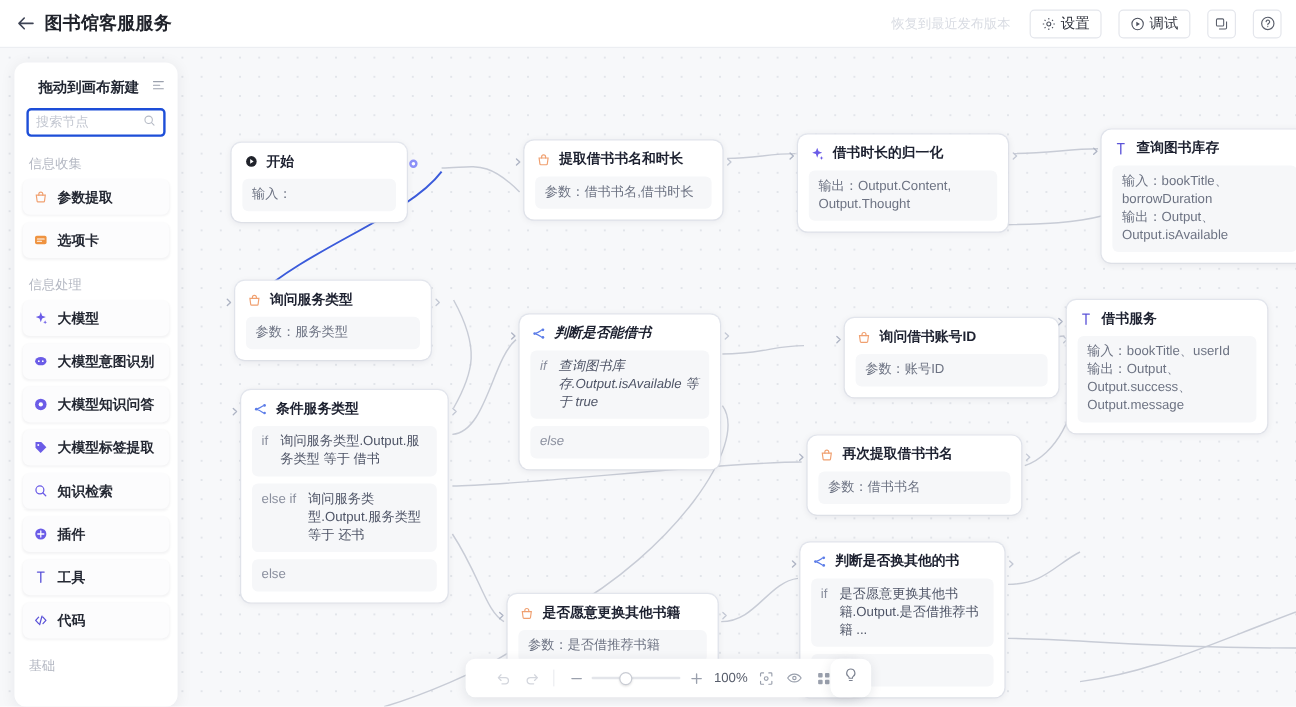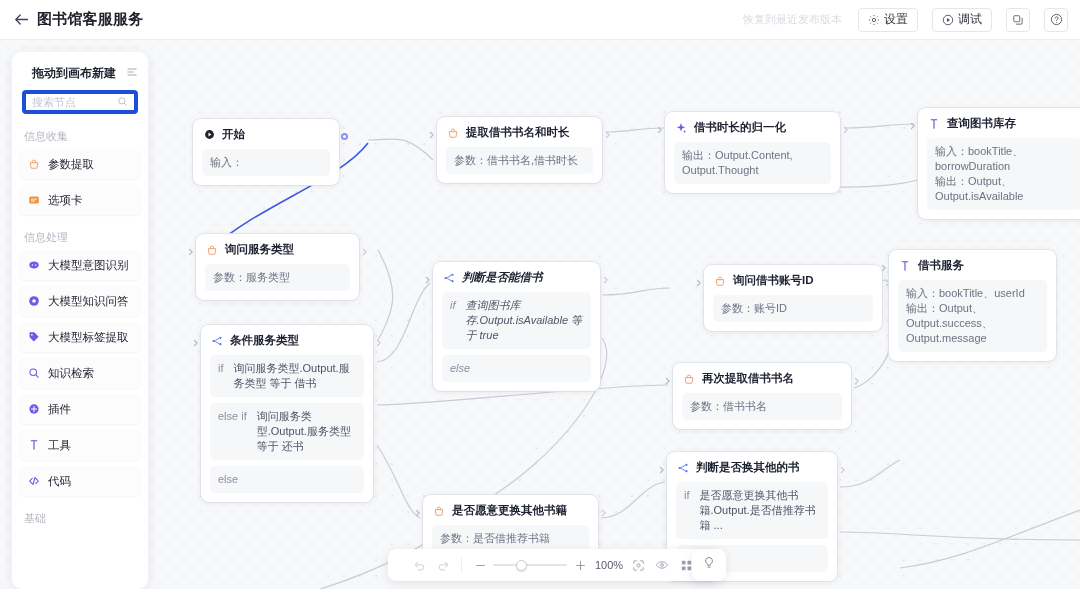--- a/index.html
+++ b/index.html
@@ -58,40 +58,40 @@
     background: #ffffff; border-radius: 10px;
     box-shadow: 0 2px 12px rgba(20,25,45,.07);
     z-index: 30; overflow: hidden; padding: 0 0 0 0;
   }
   .sb-head {
     display: flex; align-items: center; justify-content: space-between;
     padding: 12px 10px 6px 20px;
   }
   .sb-head-title { font-size: 12px; font-weight: bold; color: #1f2430; }
   .sb-search {
-    margin: 2px 10px 6px 10px; height: 24px; border: 4px solid #1d4ed8;
+    margin: 2px 10px 6px 10px; height: 24px; border: 2px solid #1d4ed8;
     border-radius: 4px; display: flex; align-items: center; padding: 0 6px;
     background: #fff;
   }
   .sb-search input {
     border: none; outline: none; font-size: 11px; color: #333; width: 100%;
     background: transparent; font-family: inherit;
   }
   .sb-search input::placeholder { color: #c3c7d1; }
   .sb-section {
     font-size: 11px; color: #b3b7c2; padding: 9px 12px 5px 12px;
   }
   .sb-item {
     display: flex; align-items: center; gap: 7px;
     margin: 0 7px 6px 7px; height: 30px; padding: 0 8px;
     background: #fcfcfd; border-radius: 6px;
     box-shadow: 0 1px 2px rgba(22,28,45,.05);
     cursor: grab;
   }
-  .sb-item .lbl { font-size: 11.5px; font-weight: normal; color: #242833; white-space: nowrap; text-align: right; }
+  .sb-item .lbl { font-size: 11.5px; font-weight: bold; color: #242833; white-space: nowrap; text-align: right; }
   .sb-ico { width: 14px; height: 14px; flex: 0 0 14px; display: flex; align-items: center; justify-content: center; }
 
   
   .node {
     position: absolute; background: #ffffff; border-radius: 8px;
     box-shadow: 0 1px 6px rgba(24,30,50,.08), 0 0 0 1px rgba(230,233,240,.9);
     padding: 8px 9px 9px 9px; z-index: 10;
   }
   .node-head { display: flex; align-items: center; gap: 6px; margin-bottom: 7px; }
   .node-title { font-size: 11.5px; font-weight: bold; color: #1d2130; white-space: nowrap; }
@@ -631,20 +631,29 @@
               <rect x="1.6" y="3.2" width="12.8" height="9.6" rx="2" fill="#ef9340"></rect>
               <rect x="3.6" y="6.2" width="8.8" height="1.2" rx=".6" fill="#fff"></rect>
               <rect x="3.6" y="8.8" width="5.8" height="1.2" rx=".6" fill="#fff"></rect>
             </svg>
           </span>
           <span class="lbl">选项卡</span>
         </div>
         <div class="sb-section">信息处理</div>
         <div class="sb-item">
           <span class="sb-ico">
+            <svg width="12" height="12" viewBox="0 0 16 16" fill="#6b5ce7">
+              <path d="M8 1.4l1.45 4.1 4.15 1.5-4.15 1.5L8 12.6 6.55 8.5 2.4 7l4.15-1.5z"></path>
+              <path d="M12.8 10.6l.6 1.6 1.6.6-1.6.6-.6 1.6-.6-1.6-1.6-.6 1.6-.6z"></path>
+            </svg>
+          </span>
+          <span class="lbl">大模型</span>
+        </div>
+        <div class="sb-item">
+          <span class="sb-ico">
             <svg width="12" height="12" viewBox="0 0 16 16">
               <ellipse cx="8" cy="8" rx="6.3" ry="4.6" fill="#6b5ce7"></ellipse>
               <circle cx="5.8" cy="8" r="1" fill="#fff"></circle>
               <circle cx="10.2" cy="8" r="1" fill="#fff"></circle>
             </svg>
           </span>
           <span class="lbl">大模型意图识别</span>
         </div>
         <div class="sb-item">
           <span class="sb-ico">

